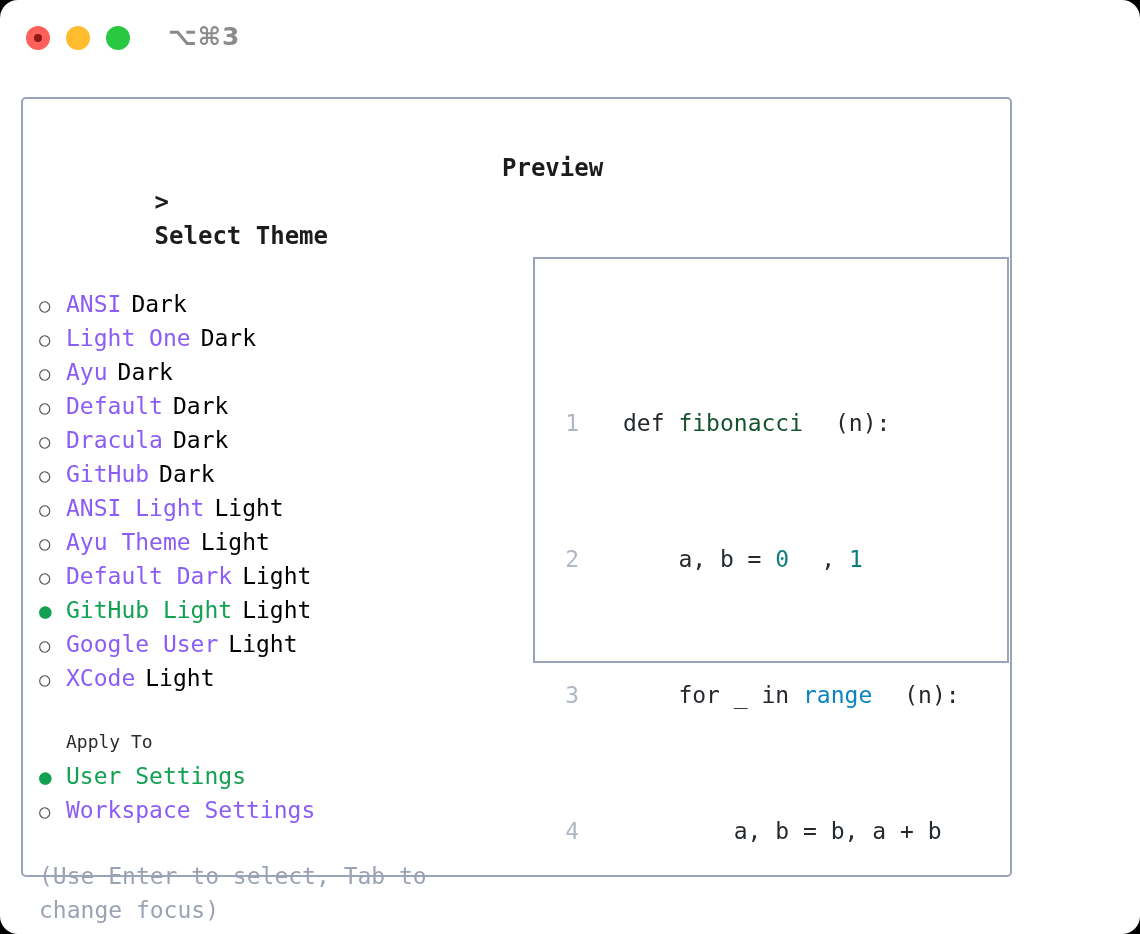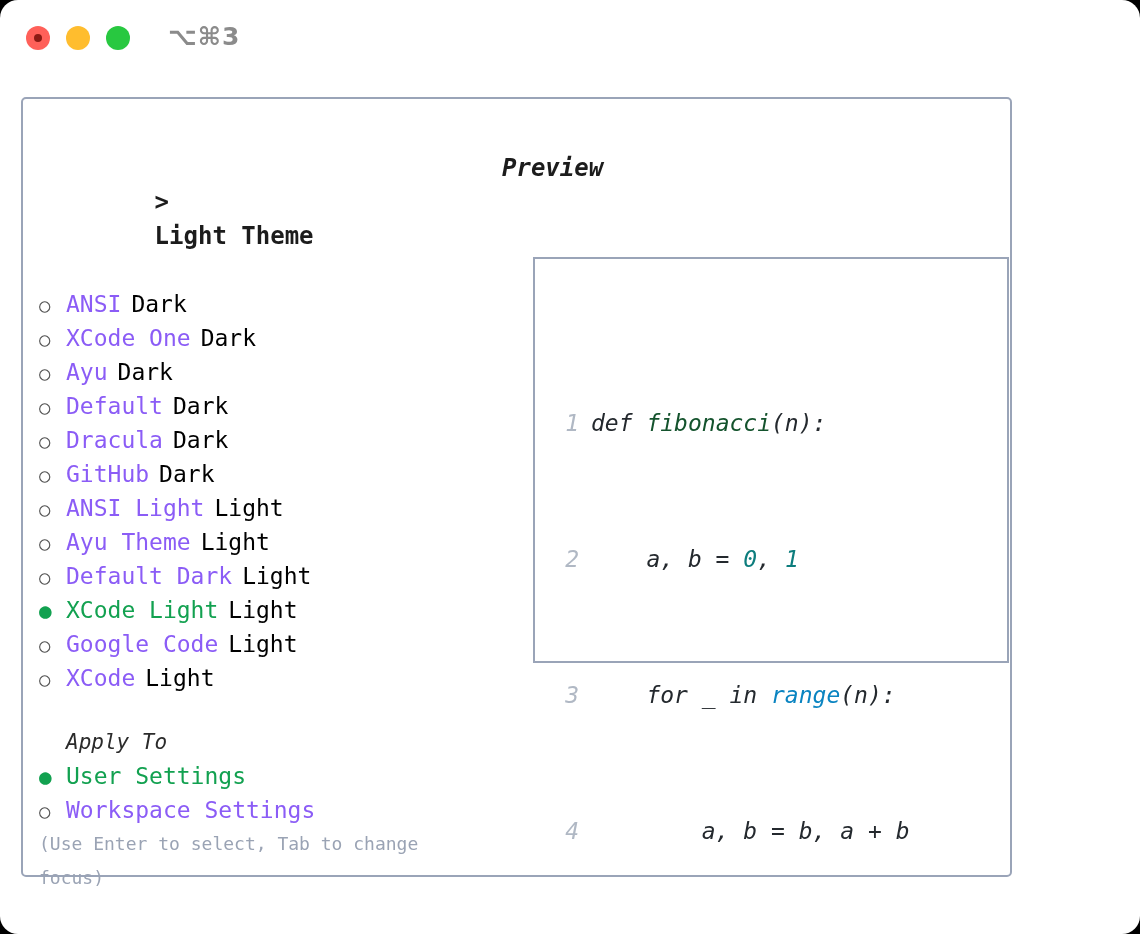--- a/index.html
+++ b/index.html
@@ -78,21 +78,20 @@
     position: absolute;
     left: 16px;
     top: 52px;
     width: 440px;
   }
   .right-col {
     position: absolute;
     left: 479px;
     top: 52px;
     width: 500px;
-    font-style: italic;
   }
 
   .section-title {
     font-size: 24px;
     font-weight: bold;
     color: #1c1c1c;
     line-height: 34px;
     white-space: pre;
   }
 
@@ -117,30 +116,30 @@
   .tag {
     color: #000000;
     margin-left: 10px;
   }
   .row.selected .marker,
   .row.selected .label { color: #12a150; }
   .row.selected .marker { font-size: 21px; }
 
   .apply-block { margin-top: 30px; }
   .apply-title {
-    font-size: 21px;
+    font-size: 18px;
     color: #2b2b2b;
     line-height: 34px;
     padding-left: 27px;
     white-space: pre;
-    font-style: italic;
   }
 
   .hint {
-    font-size: 18px;
+    margin-top: 32px;
+    font-size: 23px;
     line-height: 34px;
     color: #9aa3b4;
     width: 400px;
   }
 
   
   .preview-box {
     position: absolute;
     left: 31px;
     top: 106px;
@@ -159,21 +158,21 @@
     white-space: pre;
   }
   .cline { display: flex; align-items: baseline; white-space: pre; }
   .lnum {
     color: #b0b8c4;
     width: 26px;
     flex: 0 0 26px;
     text-align: right;
     margin-right: 12px;
   }
-  .tok-plain  { color: #24292e; }
+  .tok-plain  { color: #24292e; margin-left: 32px; }
   .tok-fn     { color: #14532d; }
   .tok-builtin{ color: #0a84c1; text-align: right; }
   .tok-num    { color: #0d7d7d; }
 </style>
 </head>
 <body>
 
 <div class="window">
 
   <div class="titlebar">
@@ -182,32 +181,32 @@
     <div class="dot dot-max"></div>
     <div class="shortcut">⌥⌘3</div>
   </div>
 
   <div class="panel">
 
     <div class="left-col">
 
       <div class="section-title">
         <span>&gt;</span>
-        <span>Light Theme</span>
+        <span>Select Theme</span>
       </div>
 
       <div class="theme-list">
         <div class="row">
           <span class="marker marker-radio">○</span>
           <span class="label">ANSI</span>
           <span class="tag">Dark</span>
         </div>
         <div class="row">
           <span class="marker marker-radio">○</span>
-          <span class="label">XCode One</span>
+          <span class="label">Light One</span>
           <span class="tag">Dark</span>
         </div>
         <div class="row">
           <span class="marker marker-radio">○</span>
           <span class="label">Ayu</span>
           <span class="tag">Dark</span>
         </div>
         <div class="row">
           <span class="marker marker-radio">○</span>
           <span class="label">Default</span>
@@ -233,26 +232,26 @@
           <span class="label">Ayu Theme</span>
           <span class="tag">Light</span>
         </div>
         <div class="row">
           <span class="marker marker-radio">○</span>
           <span class="label">Default Dark</span>
           <span class="tag">Light</span>
         </div>
         <div class="row selected">
           <span class="marker">●</span>
-          <span class="label">XCode Light</span>
-          <span class="tag">Light</span>
-        </div>
-        <div class="row">
-          <span class="marker marker-radio">○</span>
-          <span class="label">Google Code</span>
+          <span class="label">GitHub Light</span>
+          <span class="tag">Light</span>
+        </div>
+        <div class="row">
+          <span class="marker marker-radio">○</span>
+          <span class="label">Google User</span>
           <span class="tag">Light</span>
         </div>
         <div class="row">
           <span class="marker marker-radio">○</span>
           <span class="label">XCode</span>
           <span class="tag">Light</span>
         </div>
       </div>
 
       <div class="apply-block">

